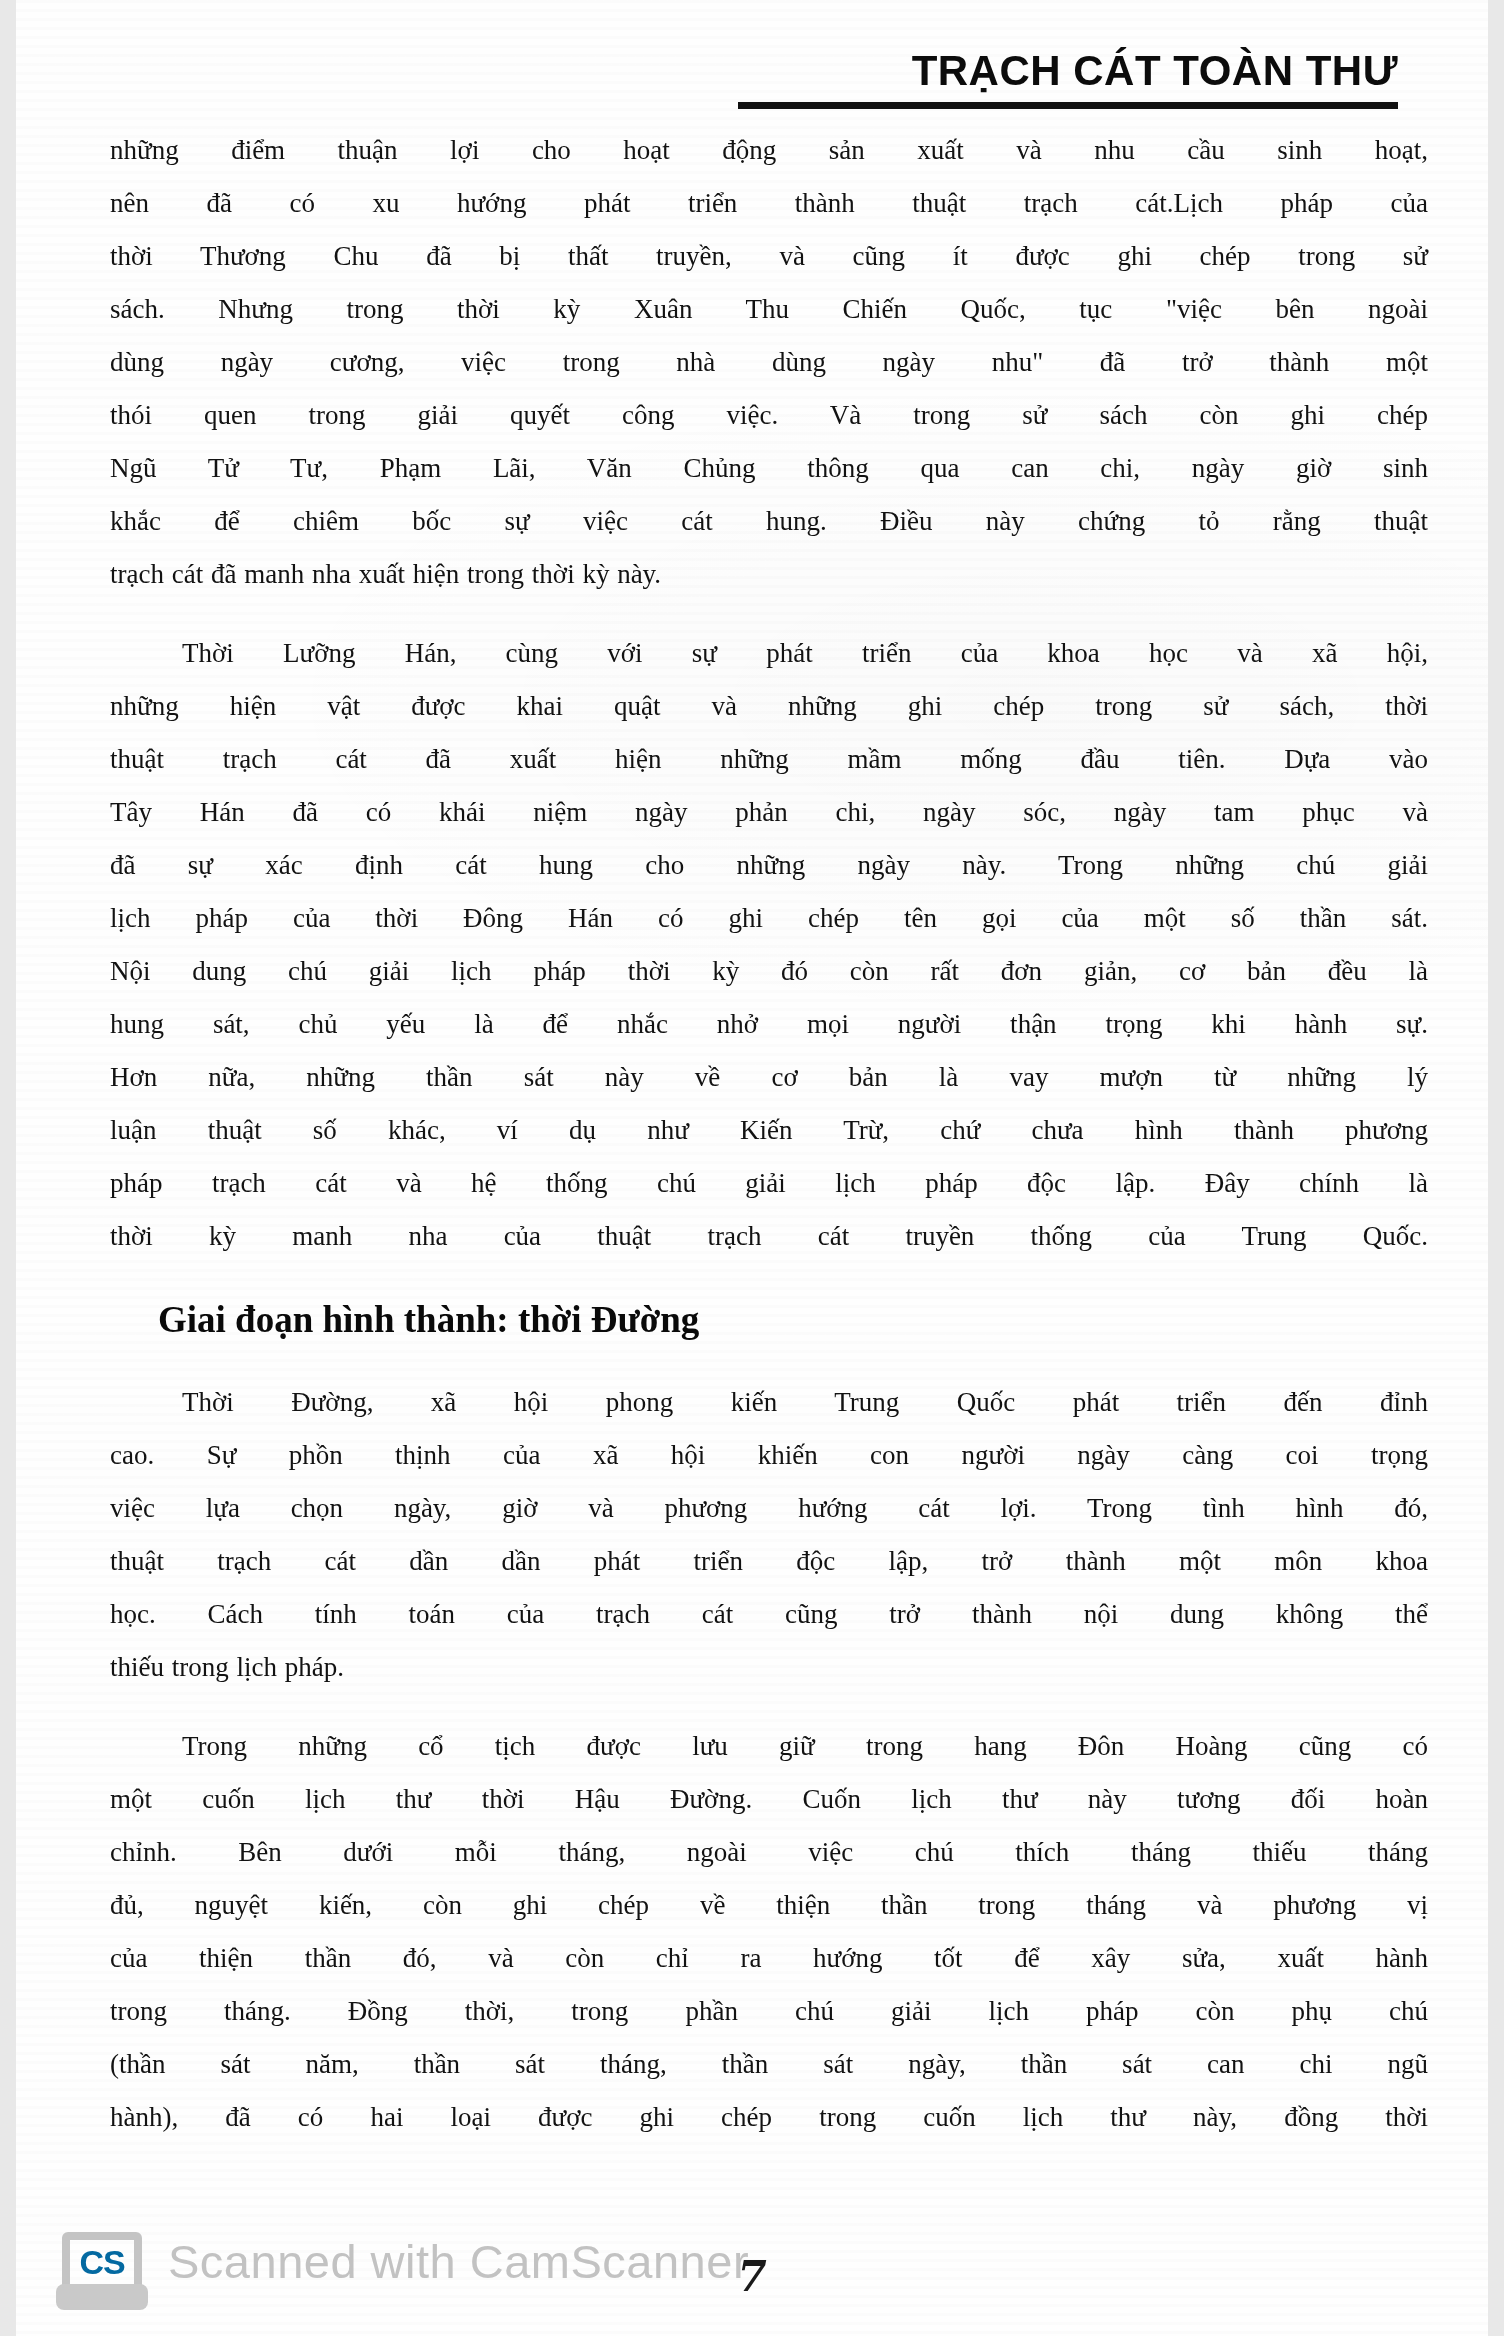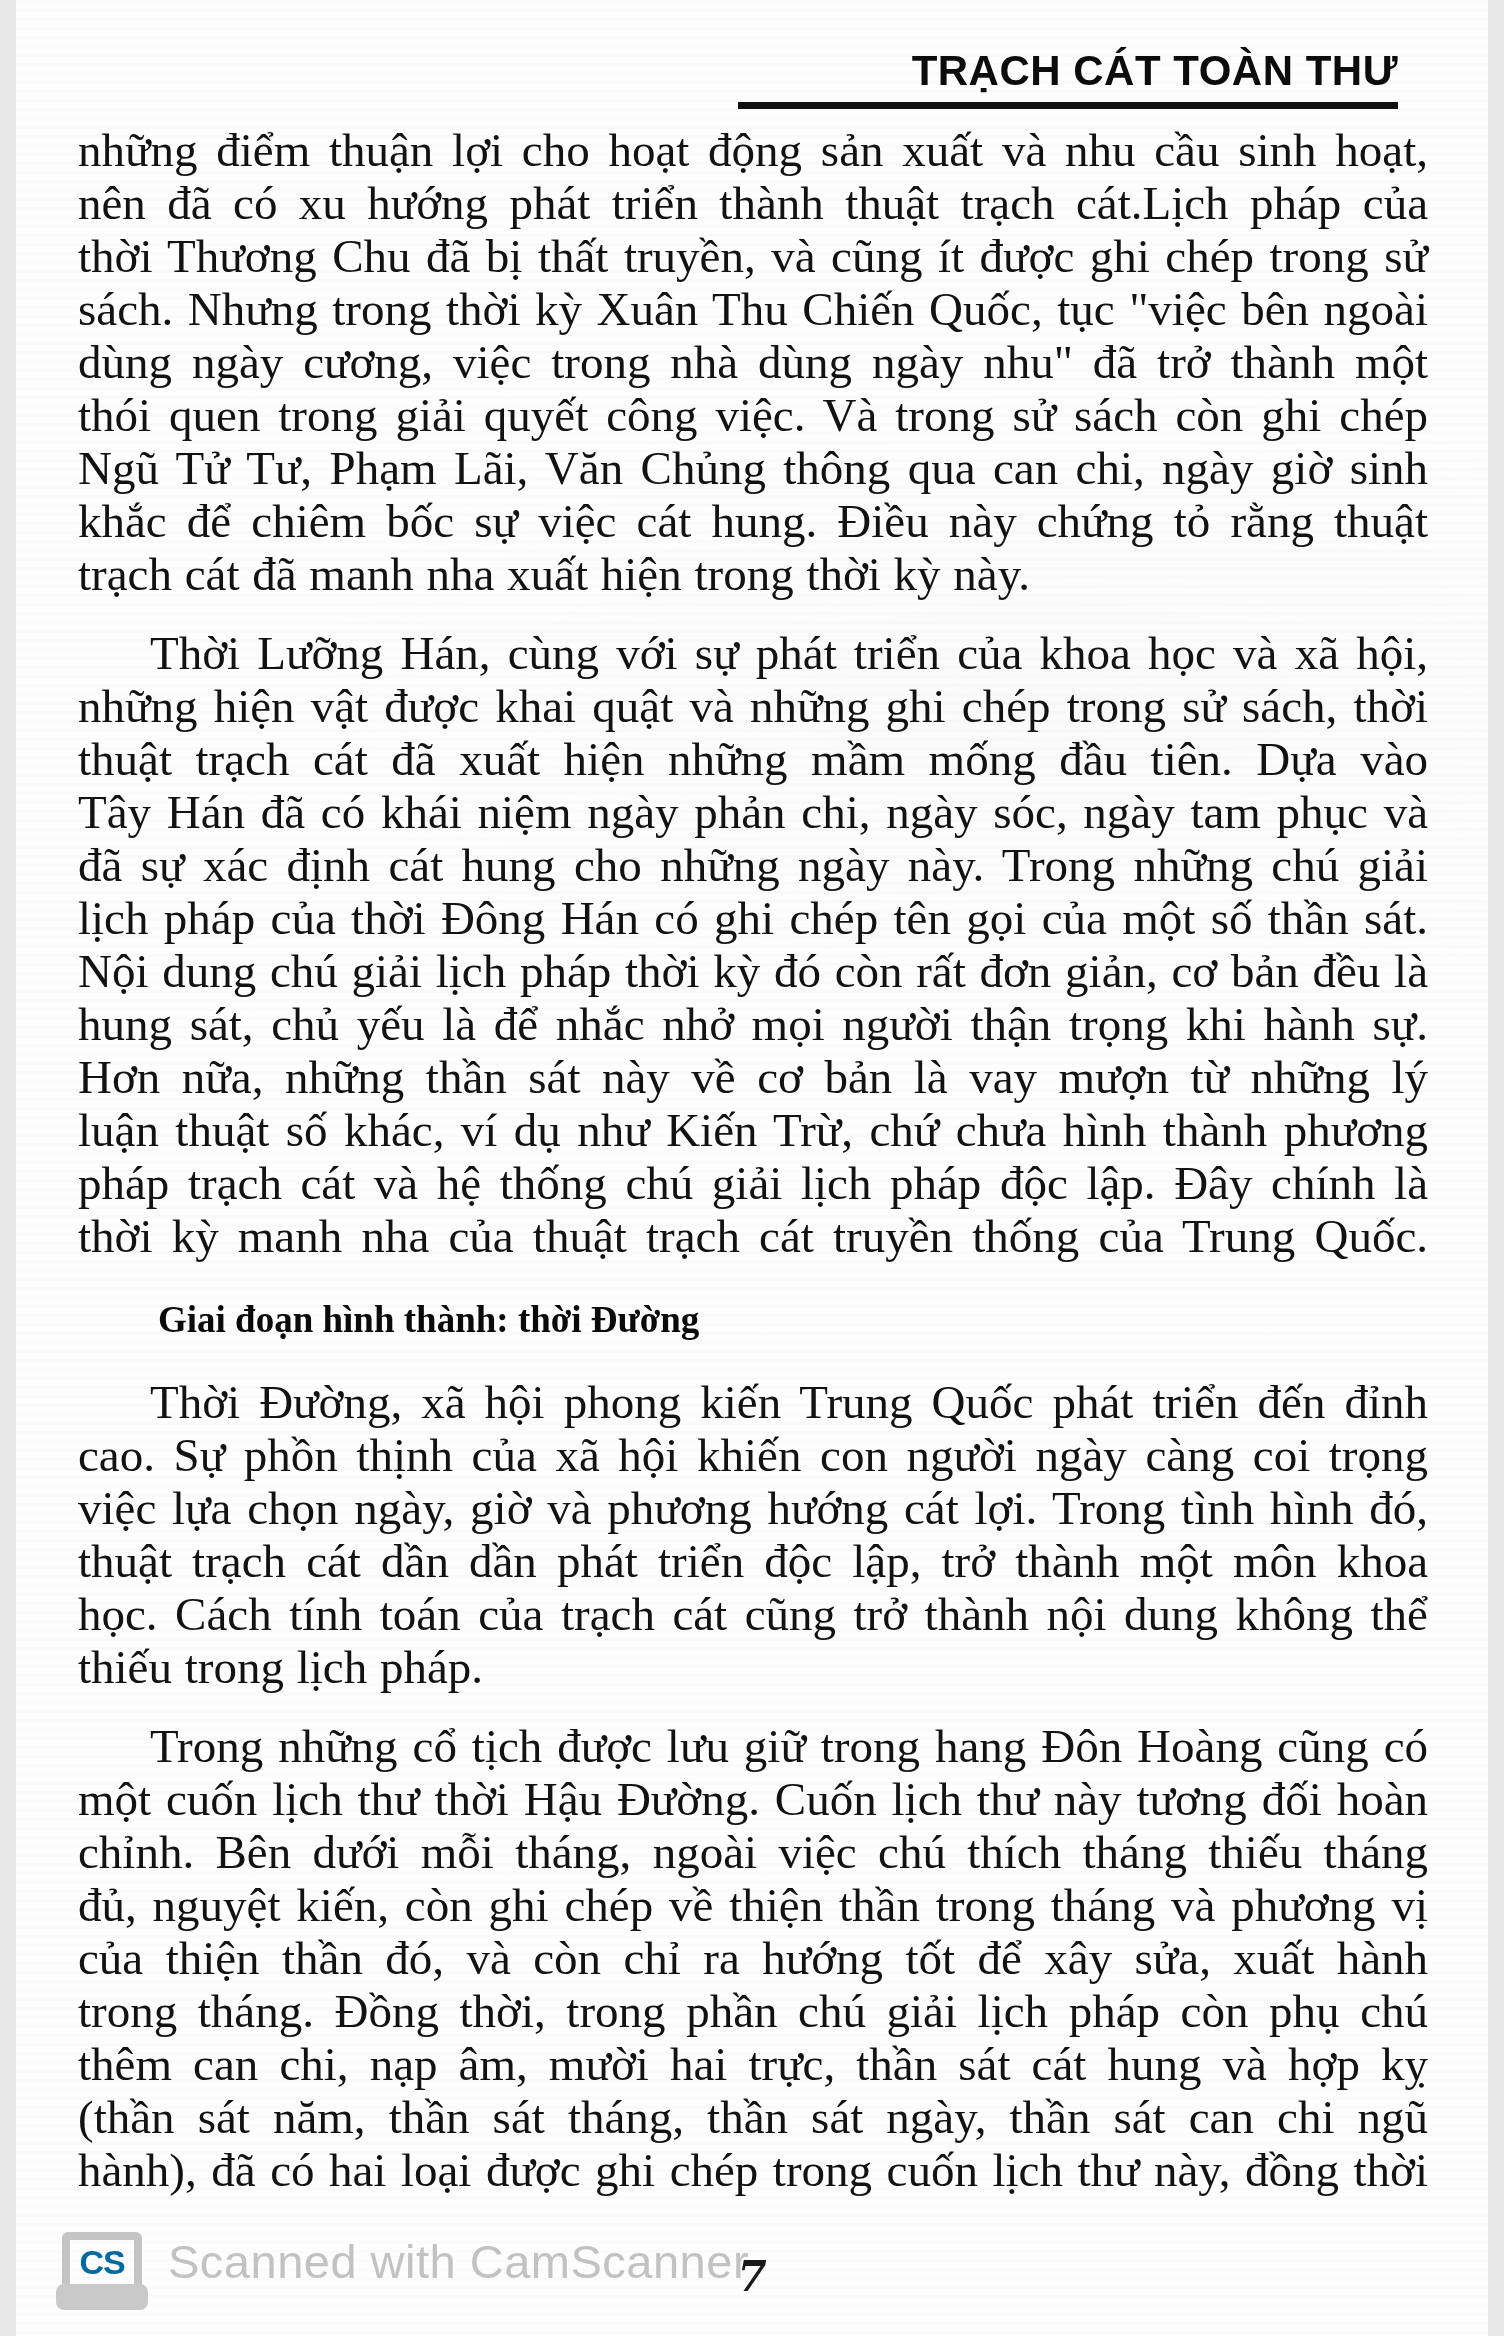--- a/index.html
+++ b/index.html
@@ -47,26 +47,27 @@
 
   
   .text-body {
     position: absolute;
     top: 124px;
     left: 62px;
     width: 1350px;
   }
   .para { margin: 0 0 26px 0; }
   .line {
-    font-size: 47px;
+    font-size: 27px;
     line-height: 53px;
     text-align: justify;
     text-align-last: justify;
     white-space: normal;
     word-spacing: 1px;
+    margin-left: 32px;
   }
   .line.first-indent { text-indent: 72px; }
   .line.no-just { text-align-last: left; }
   .heading {
     font-size: 37px;
     line-height: 53px;
     font-weight: 700;
     color: #0a0a0a;
     margin: 30px 0 30px 0;
     text-indent: 80px;
@@ -172,21 +173,20 @@
         <div class="line">học. Cách tính toán của trạch cát cũng trở thành nội dung không thể</div>
         <div class="line no-just">thiếu trong lịch pháp.</div>
       </div>
       <div class="para">
         <div class="line first-indent">Trong những cổ tịch được lưu giữ trong hang Đôn Hoàng cũng có</div>
         <div class="line">một cuốn lịch thư thời Hậu Đường. Cuốn lịch thư này tương đối hoàn</div>
         <div class="line">chỉnh. Bên dưới mỗi tháng, ngoài việc chú thích tháng thiếu tháng</div>
         <div class="line">đủ, nguyệt kiến, còn ghi chép về thiện thần trong tháng và phương vị</div>
         <div class="line">của thiện thần đó, và còn chỉ ra hướng tốt để xây sửa, xuất hành</div>
         <div class="line">trong tháng. Đồng thời, trong phần chú giải lịch pháp còn phụ chú</div>
-        <div class="line">thêm can chi, nạp âm, mười hai trực, thần sát cát hung và hợp kỵ</div>
         <div class="line">(thần sát năm, thần sát tháng, thần sát ngày, thần sát can chi ngũ</div>
         <div class="line">hành), đã có hai loại được ghi chép trong cuốn lịch thư này, đồng thời</div>
       </div>
     </div>
 
   <div class="watermark">
     <div class="cs-logo">
       <div class="cs-box">
         <span>CS</span>
       </div>

